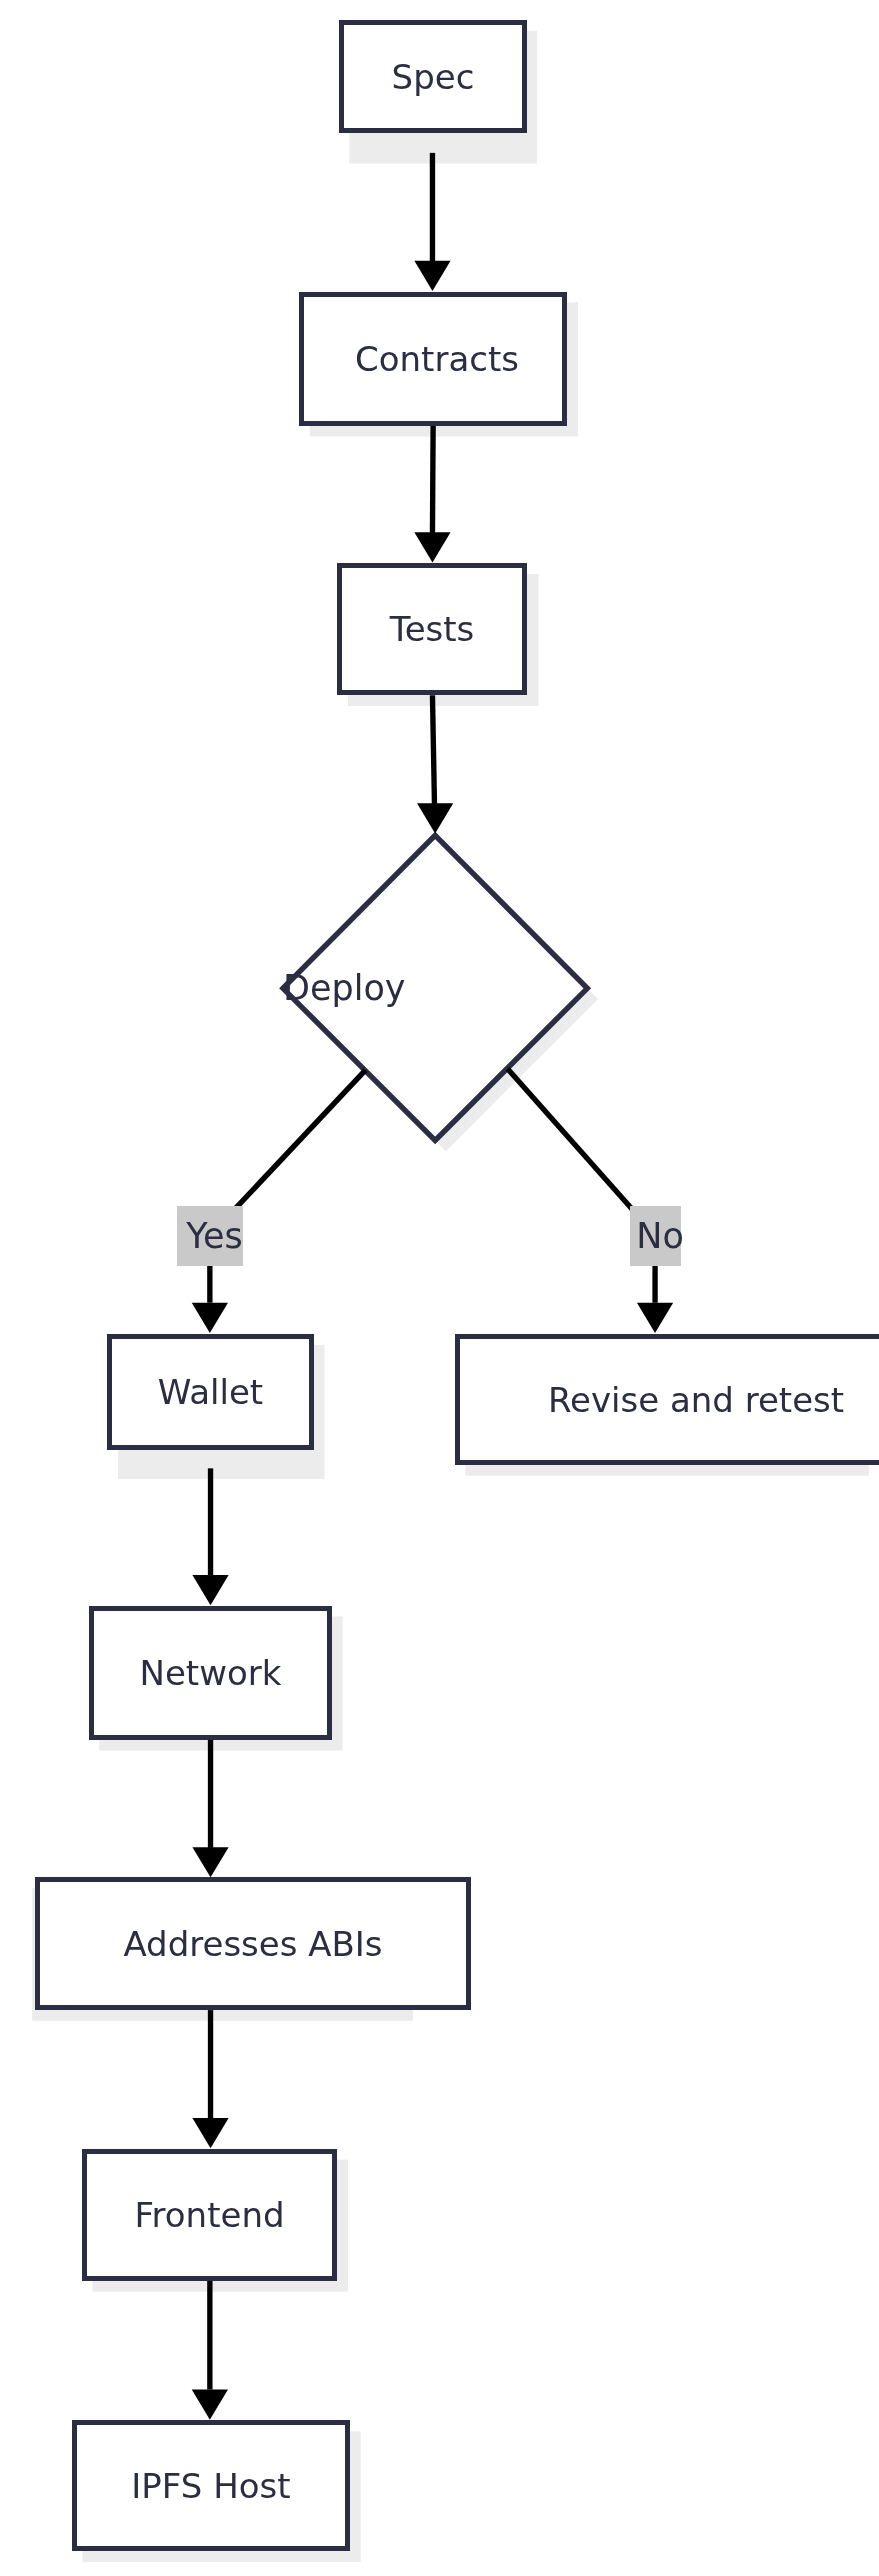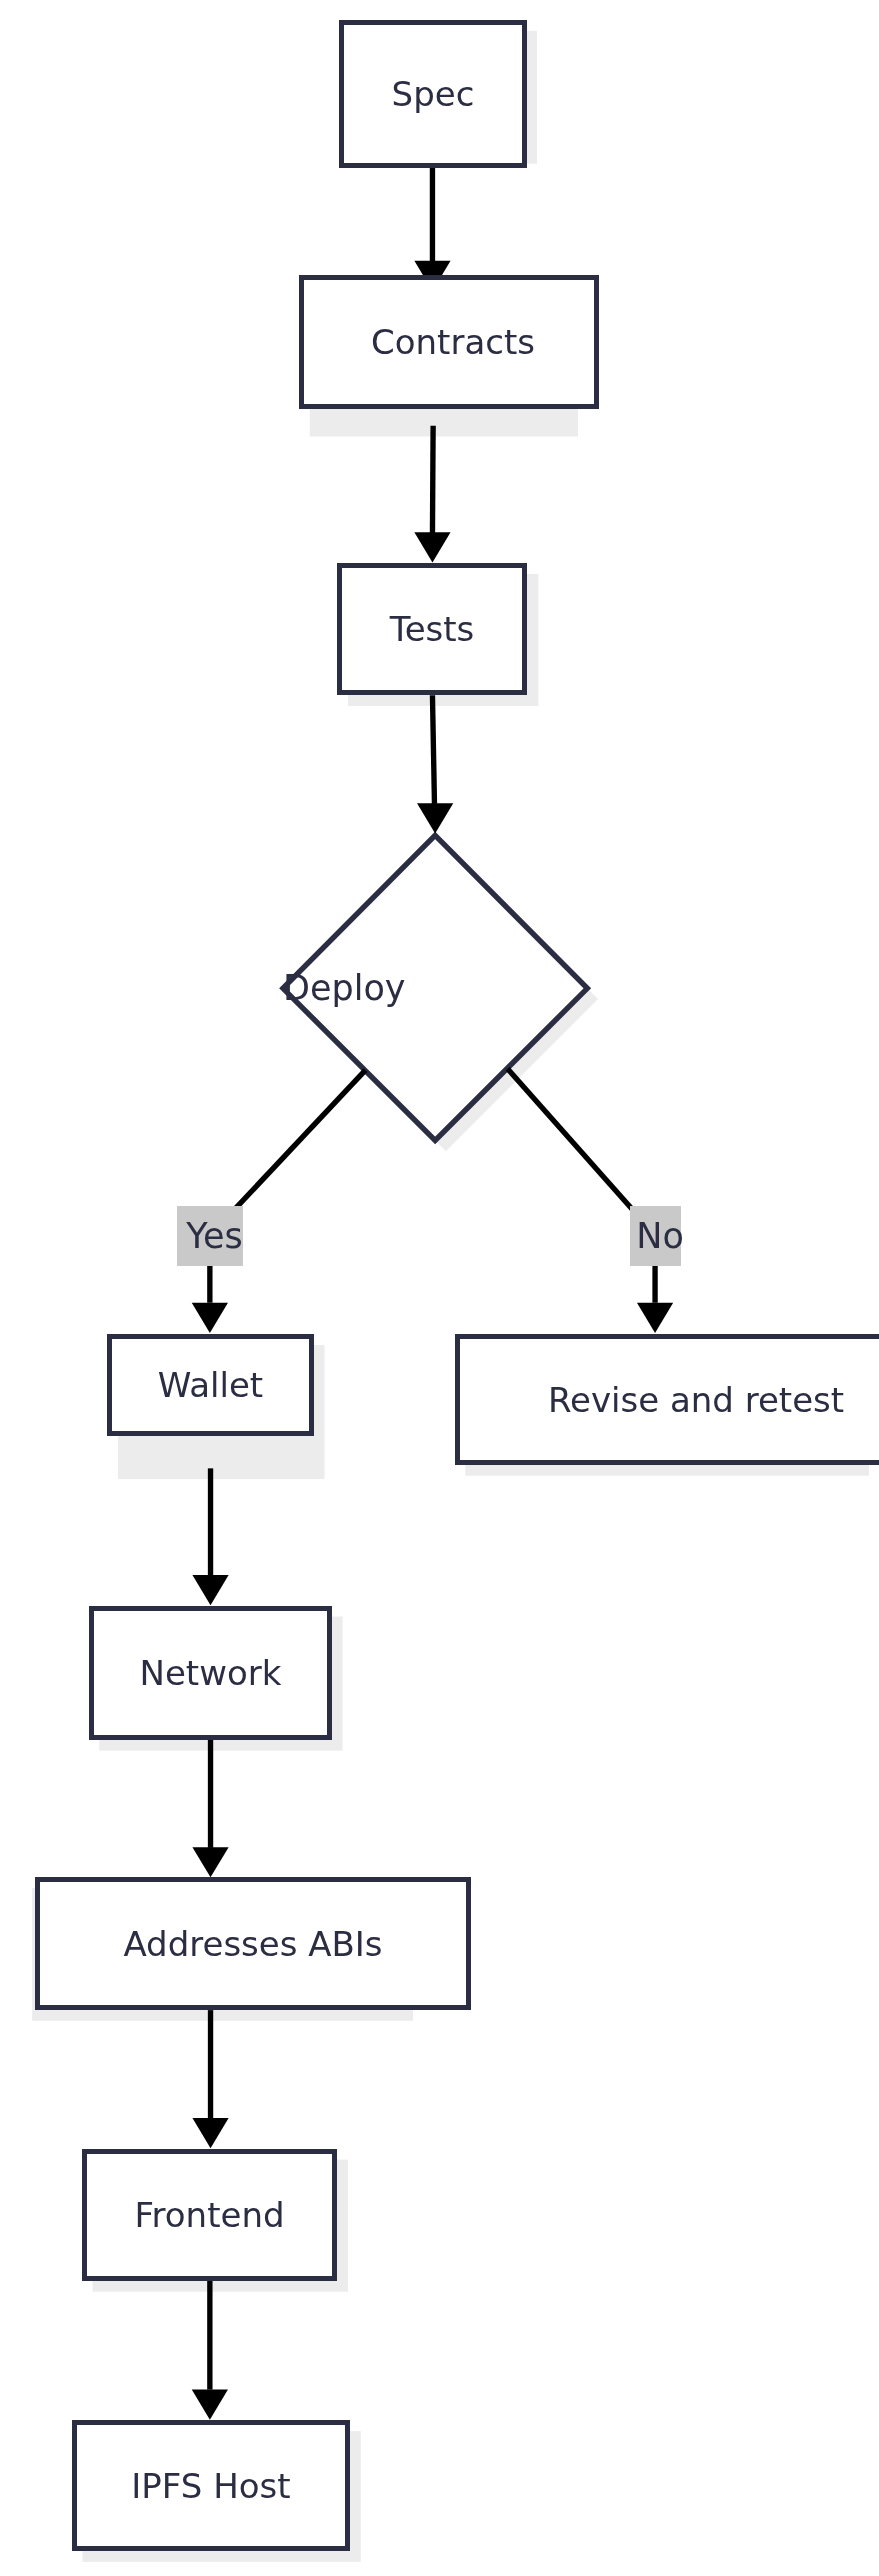--- a/index.html
+++ b/index.html
@@ -37,24 +37,24 @@
     background: var(--node-fill, #ffffff);
     border: 5.4px solid var(--node-border, #2b2d42);
     color: var(--text, #2b2d42);
     font-size: 34px;
     display: flex;
     align-items: center;
     justify-content: center;
     text-align: center;
     white-space: nowrap;
   }
-  #n-spec      { left: 339px; top: 20px;   width: 188px; height: 148px; }
-  #n-contracts { left: 299px; top: 275px;  width: 300px; height: 134px; padding-left: 8px; }
+  #n-spec      { left: 339px; top: 20px;   width: 188px; height: 113px; }
+  #n-contracts { left: 299px; top: 292px;  width: 268px; height: 134px; padding-left: 8px; }
   #n-tests     { left: 337px; top: 563px;  width: 190px; height: 132px; }
-  #n-wallet    { left: 107px; top: 1334px; width: 207px; height: 102px; }
+  #n-wallet    { left: 107px; top: 1334px; width: 207px; height: 116px; }
   #n-revise    { left: 455px; top: 1334px; width: 482px; height: 131px; }
   #n-network   { left: 89px; top: 1606px; width: 243px; height: 134px; }
   #n-addresses { left: 35px;  top: 1877px; width: 436px; height: 133px; }
   #n-frontend  { left: 82px; top: 2149px; width: 255px; height: 132px; }
   #n-ipfs      { left: 72px; top: 2420px; width: 278px; height: 131px; }
 
   .diamond-label {
     position: absolute;
     left: 283px; top: 835px;
     width: 304px; height: 305px;

